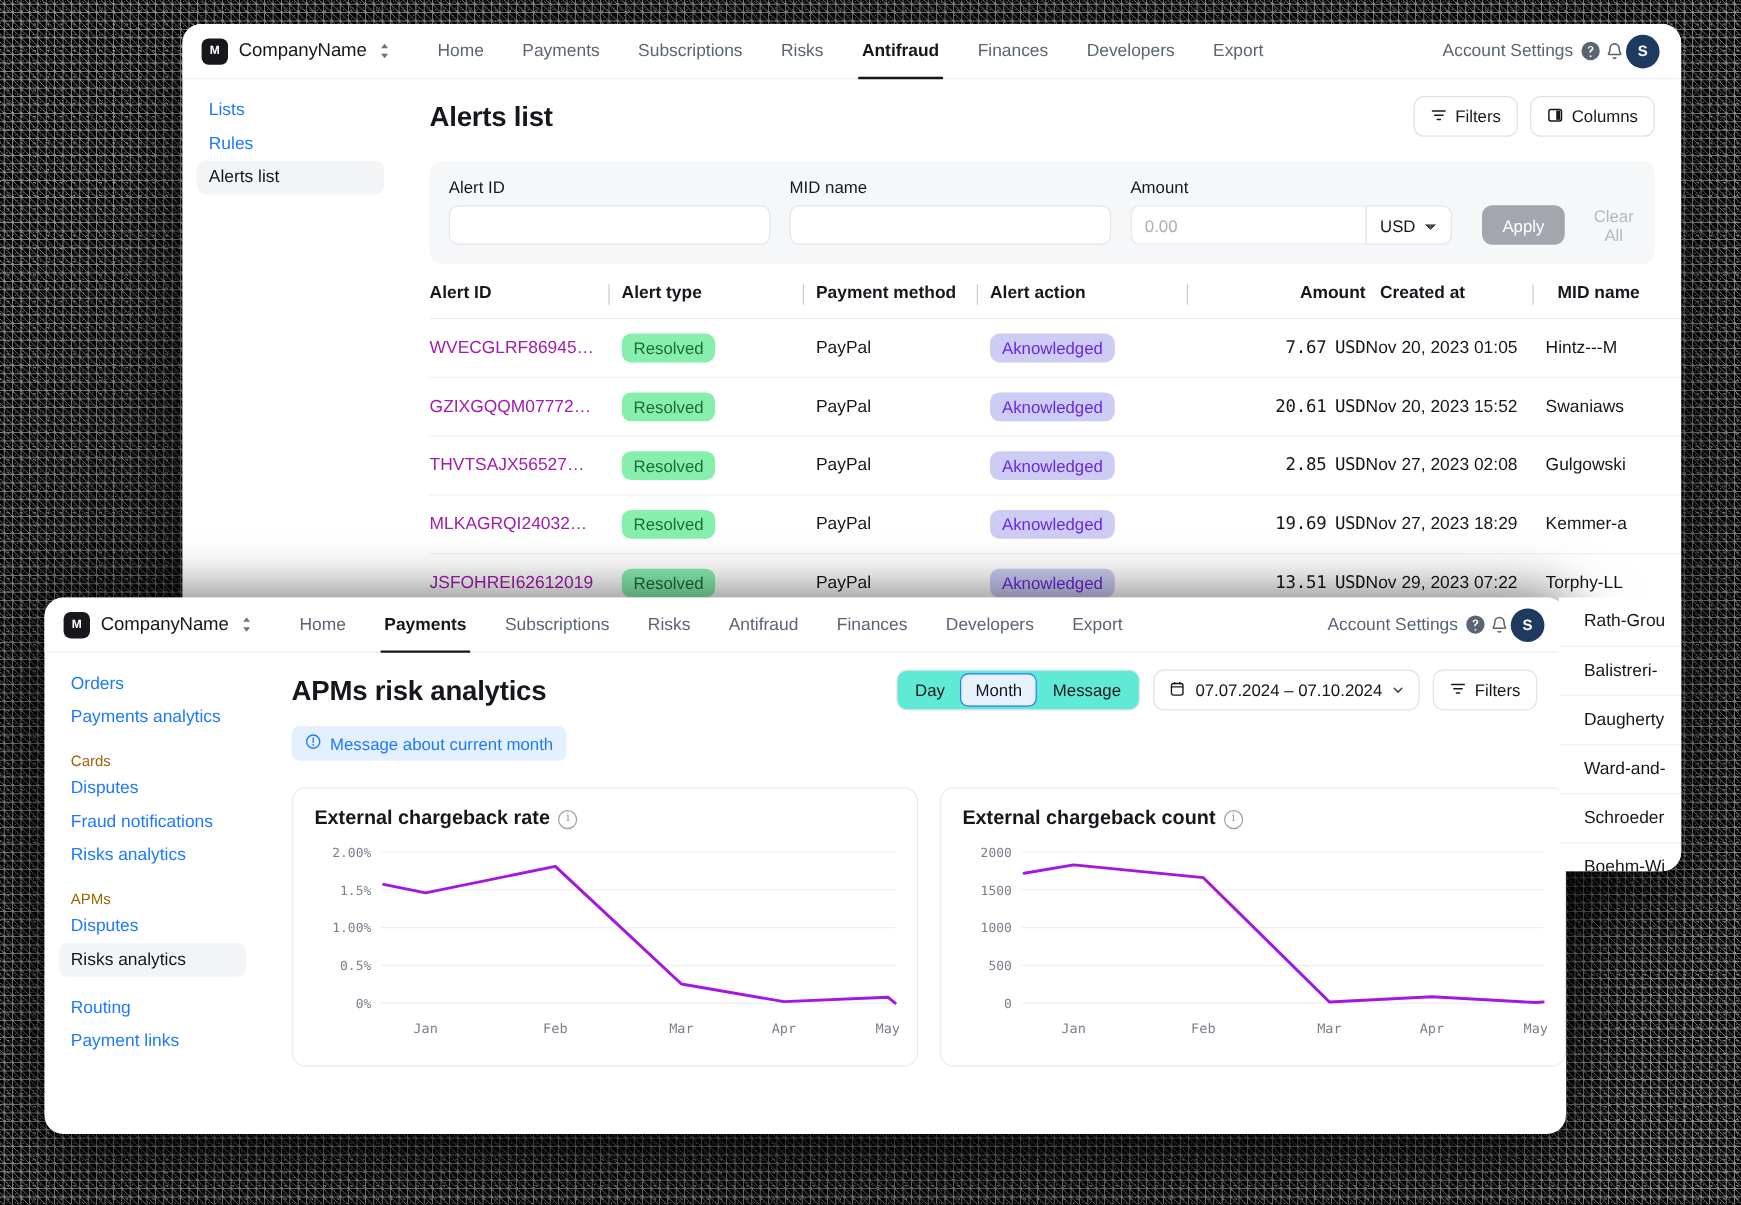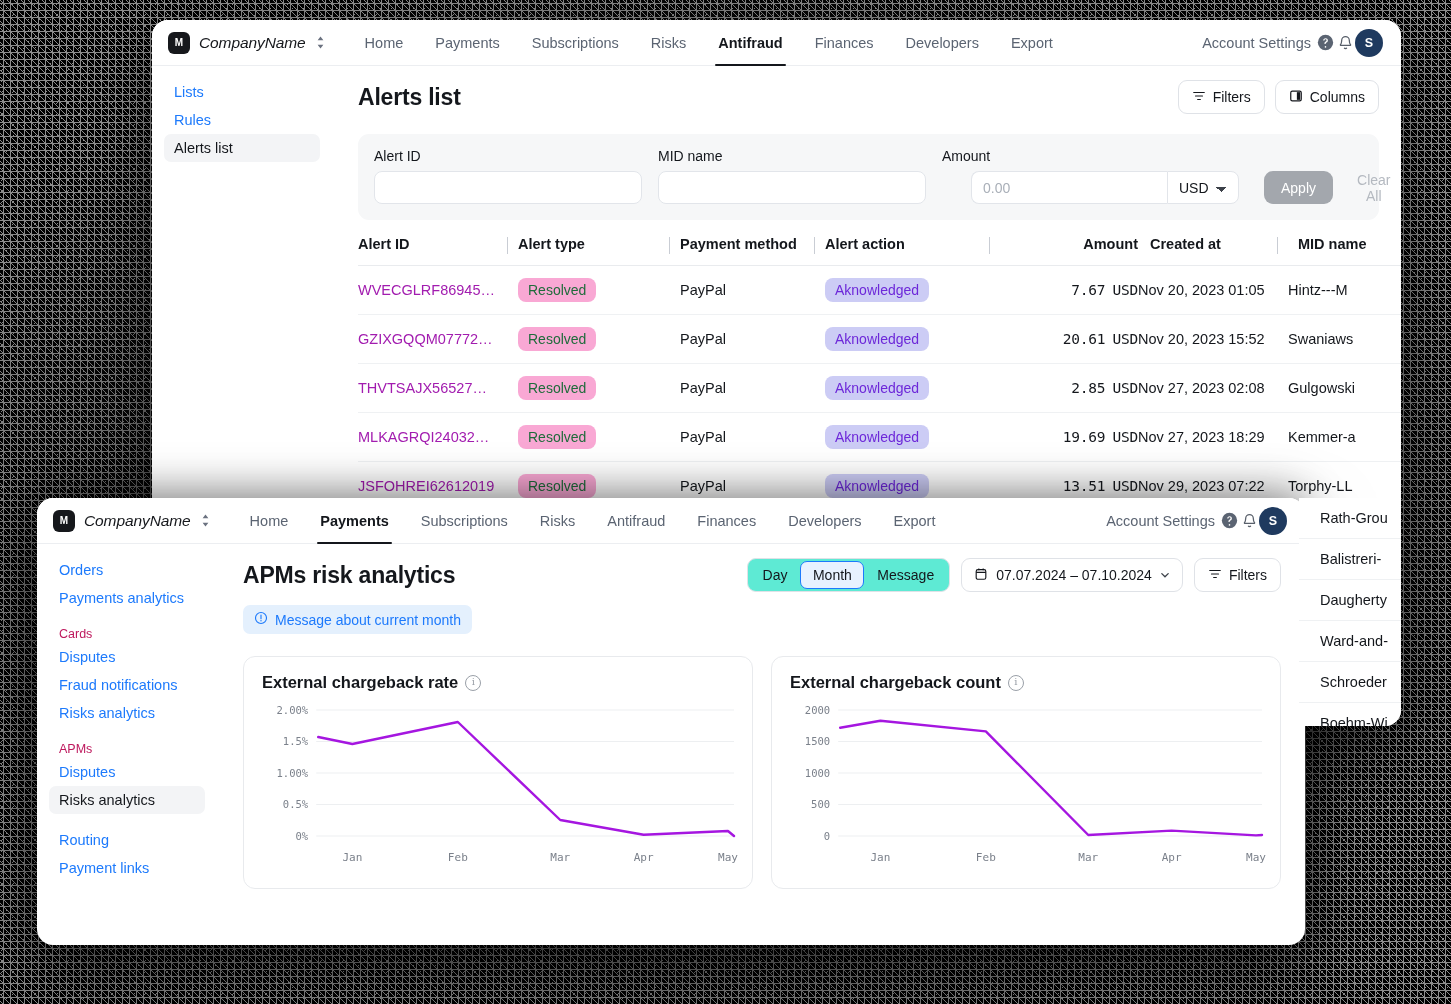--- a/index.html
+++ b/index.html
@@ -88,21 +88,20 @@
     color: #fff;
     font-size: 10px;
     font-weight: bold;
     display: flex; align-items: center; justify-content: center;
   }
   .brand-name {
     font-size: 15.5px;
     color: #16181c;
     font-weight: 400;
     letter-spacing: -.1px;
-    font-style: italic;
   }
   .brand-chev {
     display: inline-flex;
     flex-direction: column;
     line-height: 5px;
     font-size: 8px;
     color: #6b7280;
     margin-left: 1px;
   }
   .navlinks { display: flex; align-items: center; gap: 0; height: 100%; }
@@ -174,21 +173,21 @@
     cursor: pointer;
     white-space: nowrap;
   }
   .side-item.active {
     color: #14171c;
     background: #f3f4f6;
     font-weight: 400;
   }
   .side-group {
     font-size: 12.5px;
-    color: #be185d;
+    color: #a16207;
     padding: 6px 10px 2px 10px;
     margin-top: 9px;
   }
   .side-gap { height: 12px; }
   .content { flex: 1; min-width: 0; padding: 14px 0 0 26px; box-sizing: border-box; }
 
   
   .page-head {
     display: flex;
     align-items: center;
@@ -231,21 +230,21 @@
     box-sizing: border-box;
     font-size: 14px;
     padding: 0 11px;
     color: #14171c;
     outline: none;
     font-family: "Liberation Sans", sans-serif;
   }
   .finput::placeholder { color: #a9afb8; }
   #alertid-input { width: 268px; }
   #midname-input { width: 268px; }
-  .amount-wrap { display: flex; margin-left: 29px; }
+  .amount-wrap { display: flex; }
   #amount-input {
     width: 196px;
     border-radius: 8px 0 0 8px;
     border-right: none;
   }
   .cur-select {
     height: 33px;
     width: 72px;
     border: 1px solid #e2e5ea;
     border-radius: 0 8px 8px 0;
@@ -316,21 +315,21 @@
     overflow: hidden;
   }
   td.link a { color: #a21caf; text-decoration: none; cursor: pointer; }
   .chip {
     display: inline-block;
     padding: 4px 10px;
     border-radius: 8px;
     font-size: 14px;
     line-height: 16px;
   }
-  .chip-resolved { background: #f9a8d4; color: #1f6b3b; }
+  .chip-resolved { background: #86efac; color: #1f6b3b; }
   .chip-ack { background: #ccccf5; color: #6d28d9; }
   td.amount {
     text-align: right;
     font-family: "DejaVu Sans Mono", monospace;
     font-size: 13.5px;
     letter-spacing: -.2px;
   }
   td.amount .cur { color: #14171c; margin-left: 7px; }
   td.created { color: #7b818b; padding-left: 12px; }
   td.mid { padding-left: 10px; }
@@ -393,21 +392,20 @@
     background: #e4f0fd;
     color: #1d7afc;
     font-size: 14px;
     border-radius: 7px;
     padding: 6px 11px;
   }
   .cards {
     display: flex;
     gap: 18px;
     margin-top: 22px;
-    padding-right: 24px;
   }
   .card {
     flex: 1;
     border: 1px solid #e8eaed;
     border-radius: 12px;
     background: #fff;
     padding: 16px 18px 10px 18px;
     box-sizing: border-box;
     min-width: 0;
   }

